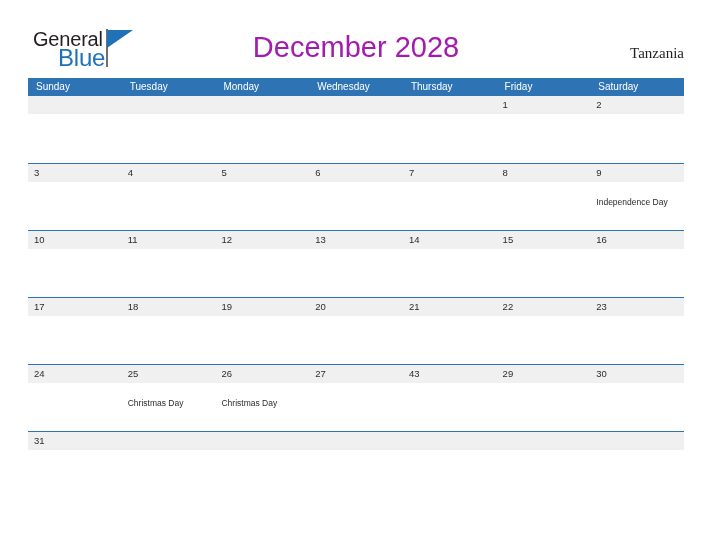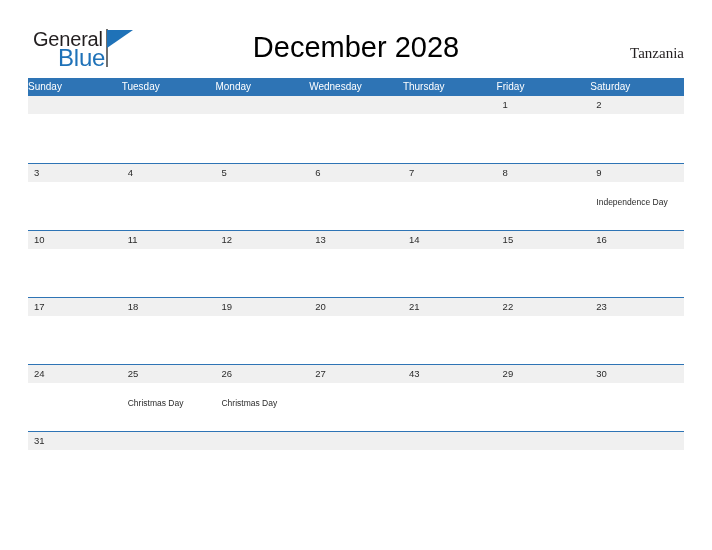--- a/index.html
+++ b/index.html
@@ -75,21 +75,21 @@
     background: #6f6f6f;
   }
 
   .title {
     position: absolute;
     left: 0;
     top: 31px;
     width: 712px;
     text-align: center;
     font-size: 29px;
-    color: #000000;
+    color: #a21caf;
     font-family: "Liberation Sans", sans-serif;
     font-weight: normal;
     letter-spacing: 0px;
   }
 
   .country {
     position: absolute;
     right: 28px;
     top: 45px;
     font-size: 15px;
@@ -109,21 +109,21 @@
     display: flex;
     width: 100%;
     height: 18px;
     background: #2e74b5;
   }
   .dow-cell {
     flex: 1 1 0;
     color: #ffffff;
     font-size: 10px;
     line-height: 18px;
-    padding-left: 0;
+    padding-left: 8px;
     box-sizing: border-box;
     font-family: "Liberation Sans", sans-serif;
     white-space: nowrap;
     overflow: hidden;
   }
 
   .week-row {
     position: relative;
     width: 100%;
     height: 67px;

